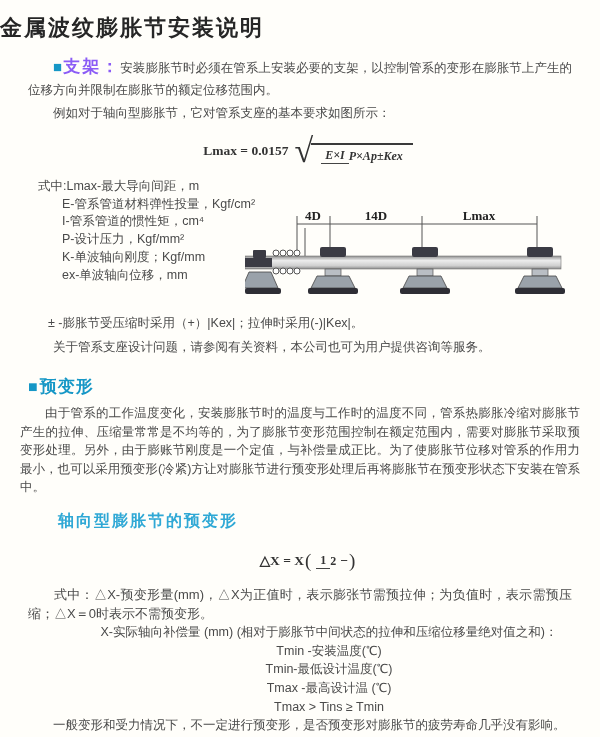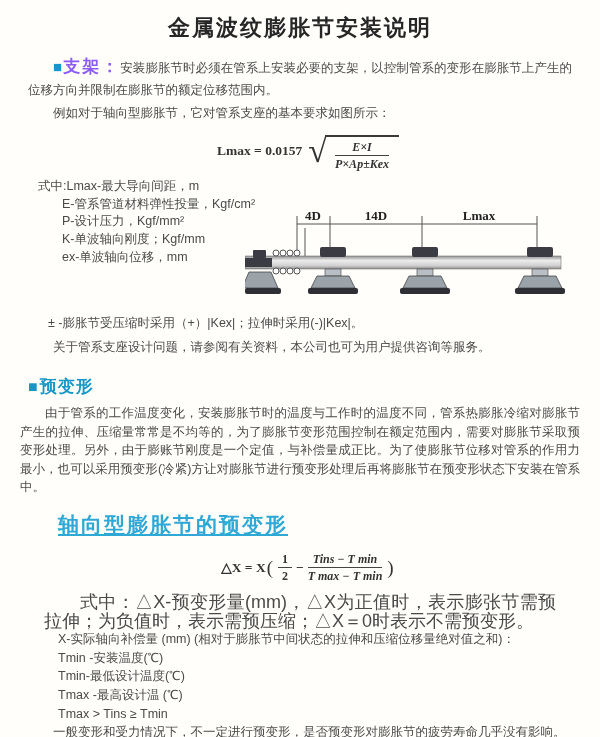--- a/index.html
+++ b/index.html
@@ -2,63 +2,63 @@
 <html><head>
 <meta charset="utf-8">
 <style>
   html,body { margin:0; padding:0; background:#ffffff; }
   .page {
     width:600px; height:737px; position:relative; overflow:hidden;
     background:#fffefa; color:#4a4a4a;
     font-family:"Liberation Sans", sans-serif;
   }
   .title {
-    padding-top:13px; text-align:center;
+    padding-top:13px; text-align:left;
     font-size:22px; font-weight:700; letter-spacing:2px; color:#262626;
   }
   .body-text { font-size:12.5px; line-height:22px; text-align:justify; }
   .indent { text-indent:2em; }
   .p-intro { margin:13px 28px 0; }
   .sq { color:#1697c6; font-size:15px; margin-right:1px; }
   .blue-inline-hdr { color:#8b5cf6; font-size:17px; font-weight:700; letter-spacing:2px; }
   .p-example { margin:1px 28px 0; }
 
   
   .formula {
     display:flex; justify-content:center; align-items:center;
     font-family:"Liberation Serif", serif; font-weight:700; color:#333333;
     font-size:13.5px;
     padding-left:16px;
   }
   .formula .ital { font-style:italic; }
-  .frac { display:inline-flex; flex-direction:column; text-align:center; font-size:12px; line-height:14px; margin:0 4px; }
+  .frac { display:inline-flex; flex-direction:row; text-align:center; font-size:12px; line-height:14px; margin:0 4px; }
   .frac .fnum { border-bottom:1px solid #444; padding:0 4px 1px; }
   .frac .fden { padding-top:1px; }
   .f1 { margin-top:9px; height:36px; }
   .sqrt-sym { font-size:34px; font-weight:400; line-height:34px; margin:0 -2px 0 6px; color:#333; }
   .sqrt-body { border-top:2px solid #3a3a3a; padding:2px 6px 0; margin-top:4px; }
 
   
   .vars-wrap { position:relative; margin:9px 0 0 38px; height:130px; }
   .var-line { font-size:12.5px; line-height:17.7px; white-space:nowrap; }
   .var-line.ind2 { padding-left:24px; }
   .diagram { position:absolute; left:207px; top:30px; }
 
   .pm-line { margin:5px 0 0 48px; font-size:12.5px; line-height:20px; }
   .consult-line { margin:3px 28px 0; }
 
   .sec-header { margin:17px 0 0 28px; font-size:17px; font-weight:700; color:#1697c6; letter-spacing:1px; }
   .sec-body { margin:6px 20px 0; font-size:12.5px; line-height:18.6px; }
 
-  .sub-heading { font-size:21px; font-weight:700; color:#2fa8d5; letter-spacing:2px;text-decoration:underline; }
+  .sub-heading { font-size:16px; font-weight:700; color:#2fa8d5; letter-spacing:2px; }
   .sh-axial { margin:14px 0 0 58px; }
   .f2 { margin-top:13px; height:32px; }
   .paren { font-size:19px; font-weight:400; margin:0 1px; }
-  .expl { margin:9px 44px 0; font-size:18px; line-height:18.6px; }
-  .x-line, .t-line { margin-left:58px; font-size:12.5px; line-height:18.6px; }
+  .expl { margin:9px 28px 0; font-size:13px; line-height:18.6px; }
+  .x-line, .t-line { margin-left:58px; font-size:12.5px; line-height:18.6px;text-align:center; }
   .note-line { margin:0 28px; font-size:12.5px; line-height:18.6px; }
 </style>
 </head>
 <body>
 
 <div class="page">
 
   <div class="title">金属波纹膨胀节安装说明</div>
 
   <p class="body-text indent p-intro"><span class="sq">■</span><span class="blue-inline-hdr">支架：</span><span>安装膨胀节时必须在管系上安装必要的支架，以控制管系的变形在膨胀节上产生的位移方向并限制在膨胀节的额定位移范围内。</span></p>
@@ -72,20 +72,21 @@
       <span class="frac ital">
         <span class="fnum">E×I</span>
         <span class="fden">P×Ap±Kex</span>
       </span>
     </span>
   </div>
 
   <div class="vars-wrap">
     <div class="var-line">式中:Lmax-最大导向间距，m</div>
     <div class="var-line ind2">E-管系管道材料弹性投量，Kgf/cm²</div>
+    <div class="var-line ind2">I-管系管道的惯性矩，cm⁴</div>
     <div class="var-line ind2">P-设计压力，Kgf/mm²</div>
     <div class="var-line ind2">K-单波轴向刚度；Kgf/mm</div>
     <div class="var-line ind2">ex-单波轴向位移，mm</div>
 
     <svg class="diagram" width="356" height="100" viewBox="0 0 356 100">
       <defs>
         <linearGradient id="pipeGrad" x1="0" y1="0" x2="0" y2="1">
           <stop offset="0" stop-color="#8f8f8f"></stop>
           <stop offset="0.35" stop-color="#ececec"></stop>
           <stop offset="0.75" stop-color="#cfcfcf"></stop>
@@ -158,24 +159,20 @@
   <div class="sub-heading sh-axial">轴向型膨胀节的预变形</div>
 
   <div class="formula f2">
     <span>△X = X</span>
     <span class="paren">(</span>
     <span class="frac">
       <span class="fnum">1</span>
       <span class="fden">2</span>
     </span>
     <span>−</span>
-    <span class="frac ital">
-      <span class="fnum">Tins − T min</span>
-      <span class="fden">T max − T min</span>
-    </span>
     <span class="paren">)</span>
   </div>
 
   <p class="expl indent" style="text-align:justify">式中：△X-预变形量(mm)，△X为正值时，表示膨张节需预拉伸；为负值时，表示需预压缩；△X＝0时表示不需预变形。</p>
 
   <div class="x-line">X-实际轴向补偿量 (mm) (相对于膨胀节中间状态的拉伸和压缩位移量绝对值之和)：</div>
   <div class="t-line">Tmin -安装温度(℃)</div>
   <div class="t-line">Tmin-最低设计温度(℃)</div>
   <div class="t-line">Tmax -最高设计温 (℃)</div>
   <div class="t-line">Tmax &gt; Tins ≥ Tmin</div>

